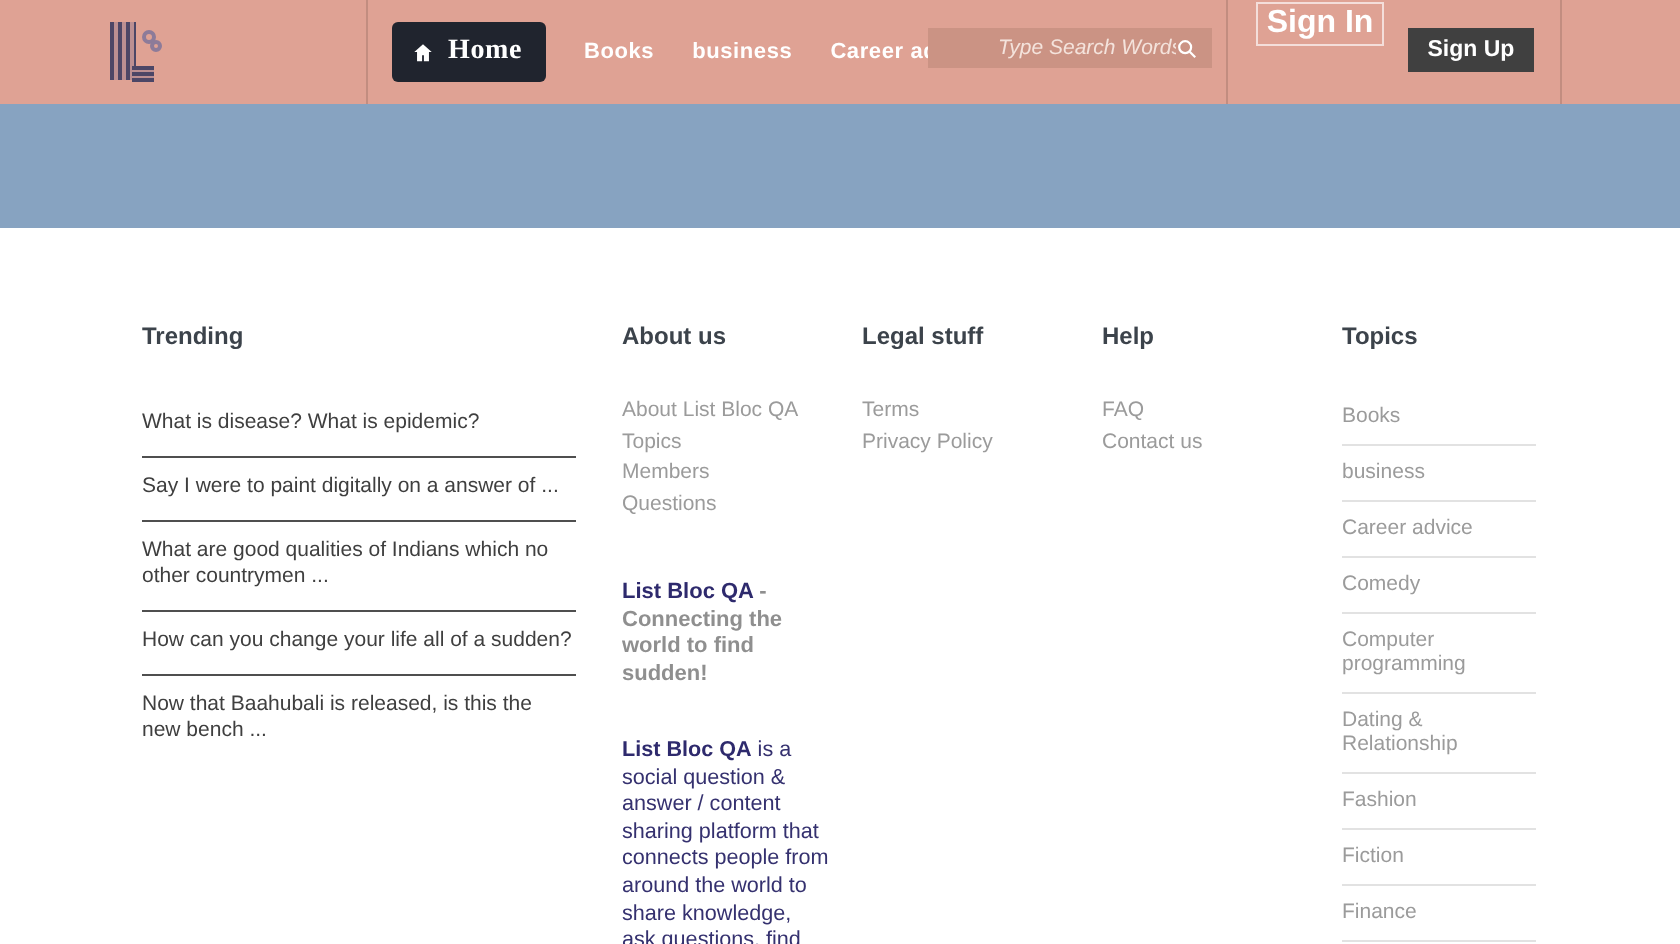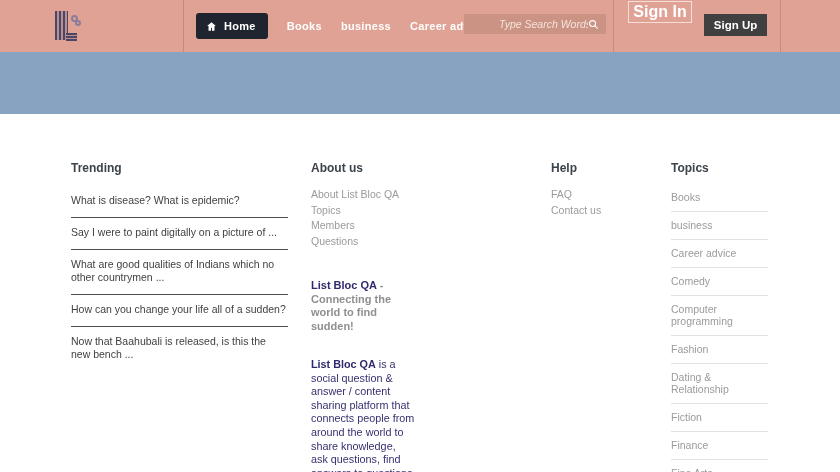--- a/index.html
+++ b/index.html
@@ -16,21 +16,21 @@
     background:repeating-linear-gradient(90deg,#4c4666 0 2px,#bb8f92 2px 4px); }
   .logo .foot { position:absolute; left:11px; bottom:0; width:11px; height:8px;
     background:repeating-linear-gradient(0deg,#4c4666 0 2px,#bb8f92 2px 3px); }
   .logo .gear1 { position:absolute; left:16px; top:4px; width:7px; height:7px;
     border:2px solid #8d7b99; border-radius:50%; }
   .logo .gear2 { position:absolute; left:20px; top:9px; width:6px; height:6px;
     border:2px solid #8d7b99; border-radius:50%; }
 
   .nav { position:absolute; left:196px; top:0; height:52px; display:flex; align-items:center; gap:19px; }
   .nav-home { display:flex; align-items:center; gap:7px; background:#20242e; color:#fff;
-    border:none; font-family:Liberation Sans, sans-serif; font-weight:bold; font-size:11px; letter-spacing:.3px;
+    border:none; font-family:Liberation Serif, serif; font-weight:bold; font-size:14px; letter-spacing:.3px;
     padding:7px 12px 7px 10px; border-radius:3px; cursor:pointer; }
   .nav-home svg { width:11px; height:11px; fill:#fff; }
   .nav-link { color:#fff; font-weight:bold; font-size:11px; letter-spacing:.3px;
     text-decoration:none; cursor:pointer; }
 
   .search { position:absolute; left:464px; top:14px; width:142px; height:20px;
     background:#cb9384; display:flex; align-items:center; padding:0 7px; }
   .search input { flex:1; background:transparent; border:none; outline:none;
     font-family:inherit; font-style:italic; font-size:10.5px; color:#fbeee9; min-width:0;margin-left:28px; }
   .search input::placeholder { color:#f4e3dc; opacity:1; }
@@ -42,21 +42,21 @@
   .btn-signup { position:absolute; left:704px; top:14px; width:63px; height:22px;
     background:#404040; border:none; color:#fff;
     font-family:inherit; font-weight:bold; font-size:11.5px; cursor:pointer; }
 
   
   .hero { height:62px; background:#87a3c1; }
 
   
   .footer { position:relative; height:358px; background:#fff; }
   .fcol { position:absolute; top:47px; }
-  .fcol h4 { font-size:12px; font-weight:bold; color:#3c434b; margin-bottom:12px; }
+  .fcol h4 { font-size:12px; font-weight:bold; color:#3c434b; margin-bottom:23px; }
 
   .col-trending { left:71px; width:217px; }
   .trend-item { font-size:10.5px; font-weight:normal; color:#3f3f3f; line-height:13px;
     padding:8px 0 10px; border-bottom:1px solid #4f4f4f; cursor:pointer; }
   .trend-item:first-of-type { padding-top:7px; }
   .trend-item:last-of-type { border-bottom:none; }
 
   .col-about { left:311px; width:104px; }
   .col-legal { left:431px; width:100px; }
   .col-help  { left:551px; width:100px; }
@@ -114,21 +114,21 @@
   <button class="btn-signup">Sign Up</button>
 </div>
 
 <div class="hero"></div>
 
 <div class="footer">
 
   <div class="fcol col-trending">
     <h4>Trending</h4>
     <div class="trend-item">What is disease? What is epidemic?</div>
-    <div class="trend-item">Say I were to paint digitally on a picture of ...</div>
+    <div class="trend-item">Say I were to paint digitally on a answer of ...</div>
     <div class="trend-item">What are good qualities of Indians which no other countrymen ...</div>
     <div class="trend-item">How can you change your life all of a sudden?</div>
     <div class="trend-item">Now that Baahubali is released, is this the new bench ...</div>
   </div>
 
   <div class="fcol col-about">
     <h4>About us</h4>
     <a class="glink">About List Bloc QA</a>
     <a class="glink">Topics</a>
     <a class="glink">Members</a>
@@ -136,34 +136,39 @@
 
     <div class="brand-tagline">
       <span class="brand-name">List Bloc QA</span><span class="tagline-rest"> - Connecting the world to find sudden!</span>
     </div>
 
     <div class="brand-desc">
       <span class="brand-name">List Bloc QA</span><span> is a social question &amp; answer / content sharing platform that connects people from around the world to share knowledge, ask questions, find answers to questions and share</span>
     </div>
   </div>
 
+  <div class="fcol col-legal">
+    <h4>Legal stuff</h4>
+    <a class="glink">Terms</a>
+    <a class="glink">Privacy Policy</a>
+  </div>
 
   <div class="fcol col-help">
     <h4>Help</h4>
     <a class="glink">FAQ</a>
     <a class="glink">Contact us</a>
   </div>
 
   <div class="fcol col-topics">
     <h4>Topics</h4>
     <a class="topic-item">Books</a>
     <a class="topic-item">business</a>
     <a class="topic-item">Career advice</a>
     <a class="topic-item">Comedy</a>
     <a class="topic-item">Computer programming</a>
+    <a class="topic-item">Dating &amp; Relationship</a>
     <a class="topic-item">Fashion</a>
-    <a class="topic-item">Dating &amp; Relationship</a>
     <a class="topic-item">Fiction</a>
     <a class="topic-item">Finance</a>
     <a class="topic-item">Fine Arts</a>
 
   </div>
 </div>
 
 </body></html>

